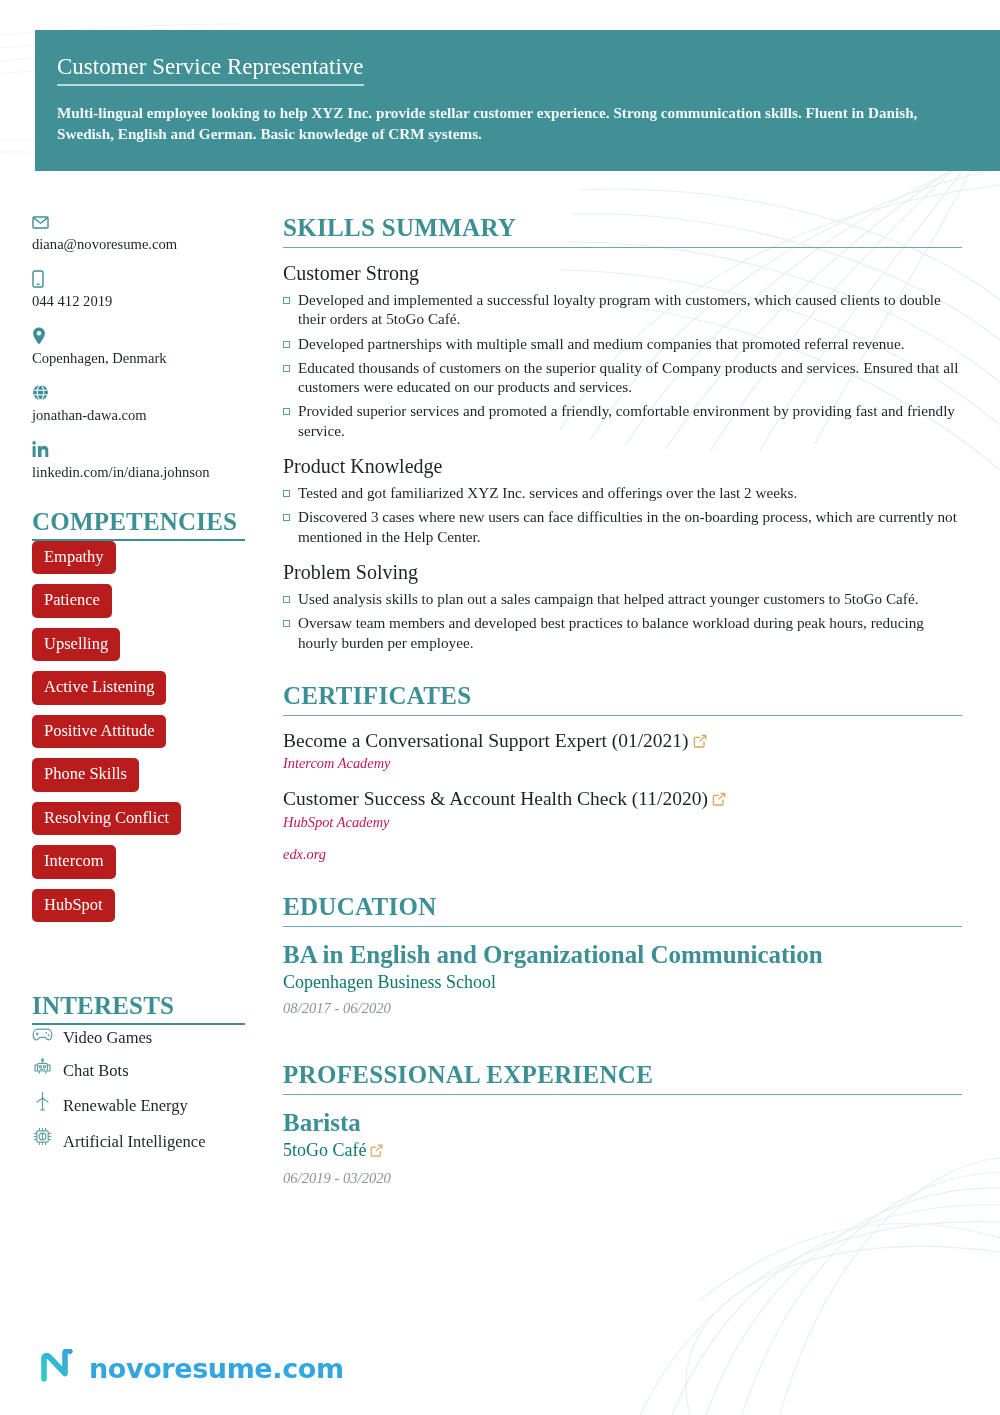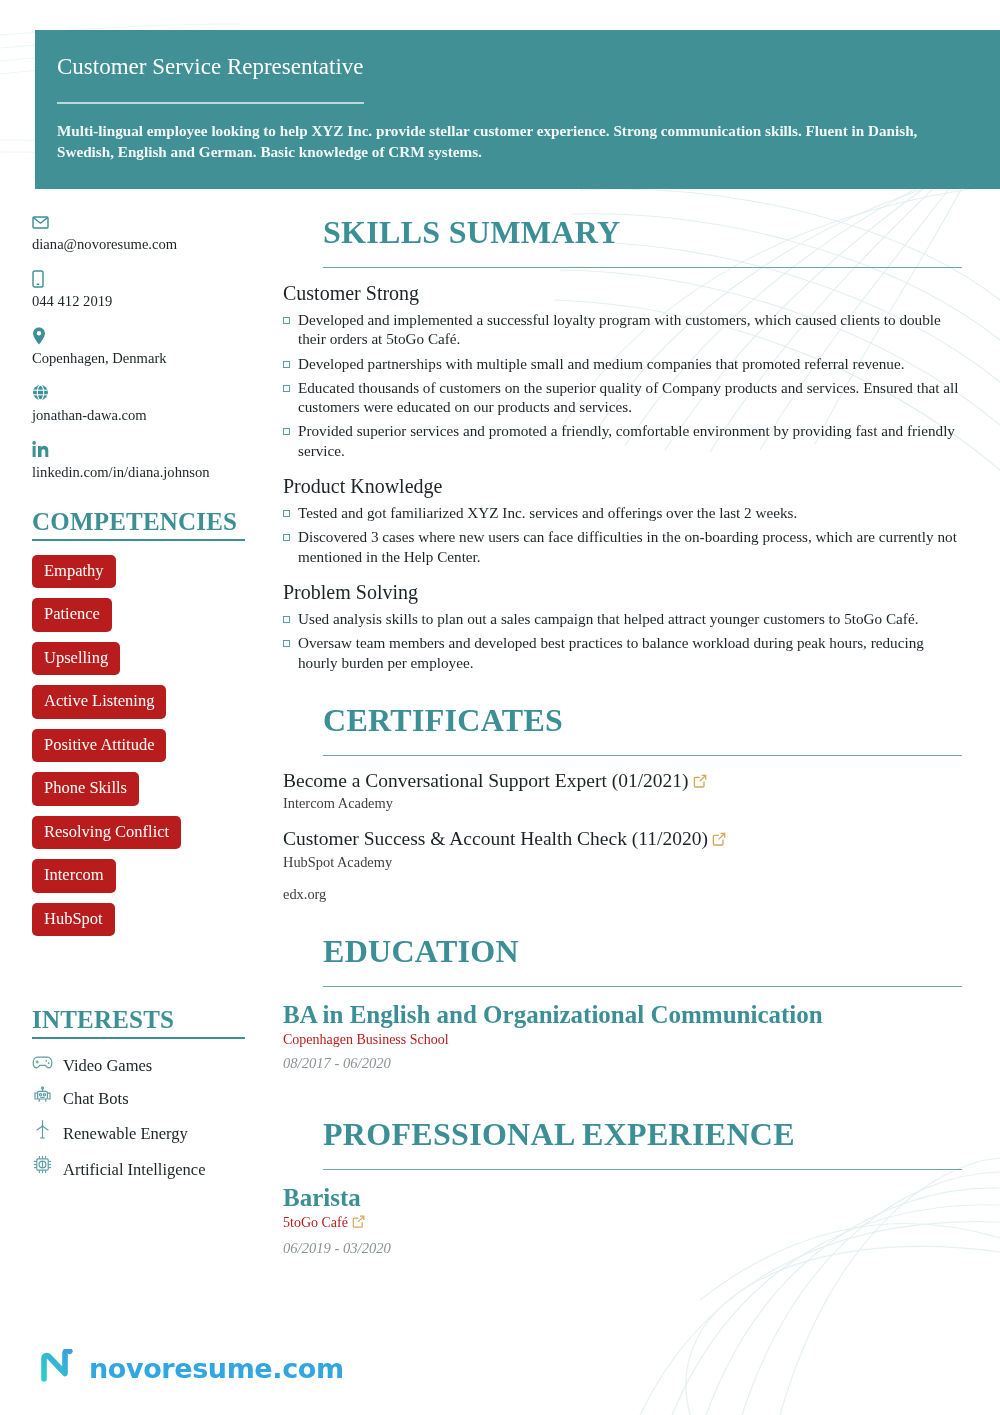--- a/index.html
+++ b/index.html
@@ -29,21 +29,21 @@
   .hdr-name {
     font-size:41px;
     font-weight:400;
     line-height:1.06;
     letter-spacing:.2px;
   }
   .hdr-title {
     font-size:23px;
     font-weight:400;
     line-height:1.25;
-    padding-bottom:20px;
+    padding-bottom:2px;
     border-bottom:2px solid #bcd9da;
     display:inline-block;
     margin-top:1px;
   }
   .hdr-summary {
     margin-top:17px;
     font-size:15.2px;
     line-height:1.38;
     font-weight:700;
     color:#f2f8f8;
@@ -71,21 +71,20 @@
   }
 
   
   .side-head {
     font-size:25px;
     font-weight:700;
     color:#3b8f95;
     letter-spacing:.2px;
     padding-bottom:3px;
     border-bottom:2px solid #3b8f95;
-    margin-bottom:14px;
   }
   .side-block { margin-top:26px; }
 
   
   .pill {
     display:inline-block;
     background:#b91c1c;
     color:#ffffff;
     font-size:16.5px;
     line-height:1;
@@ -100,28 +99,27 @@
     display:flex;
     align-items:flex-end;
     gap:9px;
     margin-bottom:9px;
   }
   .interest-icon { flex:0 0 22px; color:#5f9ea4; padding-top:2px; }
   .interest-label { font-size:16.5px; line-height:1.18; color:#1d2427; max-width:150px; }
 
   
   .main-head {
-    font-size:32px;
+    font-size:25px;
     font-weight:700;
     color:#3b8f95;
     letter-spacing:.3px;
-    padding-bottom:16px;
+    padding-bottom:5px;
     border-bottom:1.5px solid #6aa8ad;
     margin-bottom:13px;
-    margin-left:40px;
   }
   .main-block { margin-top:30px; }
   .main-block:first-child { margin-top:0; }
 
   
   .skill-group { margin-bottom:14px; }
   .skill-group-title {
     font-size:20px;
     line-height:1.25;
     margin-bottom:4px;
@@ -148,36 +146,37 @@
 
   
   .cert { margin-bottom:15px; }
   .cert-title {
     font-size:19.5px;
     line-height:1.25;
     color:#1d2427;
   }
   .cert-org {
     font-size:14.4px;
-    color:#404040;
+    font-style:italic;
+    color:#be185d;
     margin-top:1px;
   }
   .ext-icon { display:inline-block; vertical-align:-1px; margin-left:4px; }
 
   
   .entry-title {
     font-size:25px;
     font-weight:700;
     color:#3b8f95;
     line-height:1.2;
   }
   .entry-sub {
-    font-size:14px;
+    font-size:18px;
     line-height:1.25;
-    color:#b91c1c;
+    color:#0f766e;
     margin-top:1px;
   }
   .entry-date {
     font-size:14.6px;
     font-style:italic;
     color:#8b9296;
     margin-top:7px;
   }
 
   

